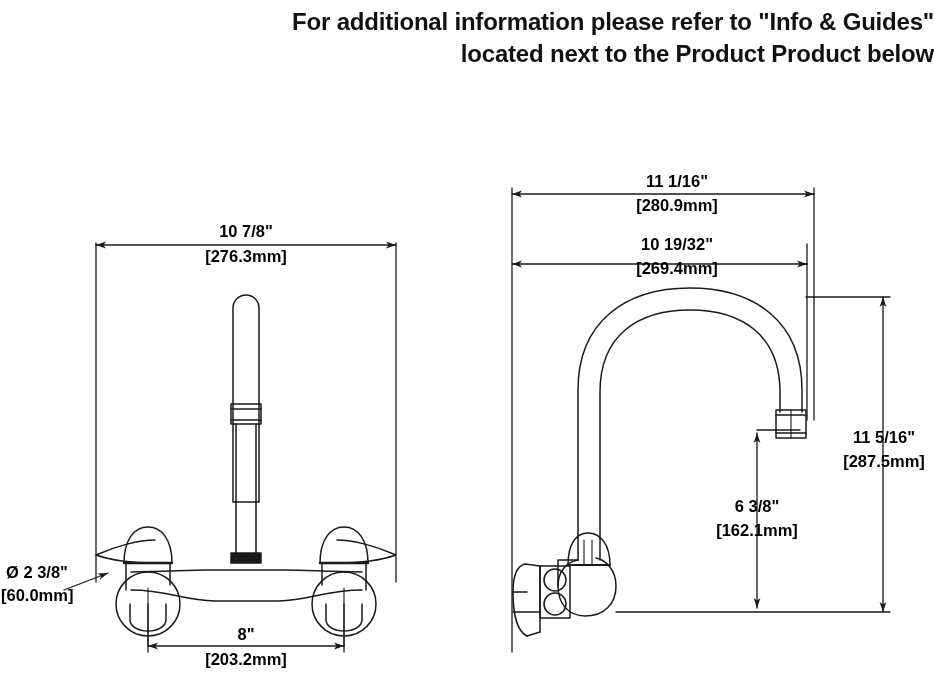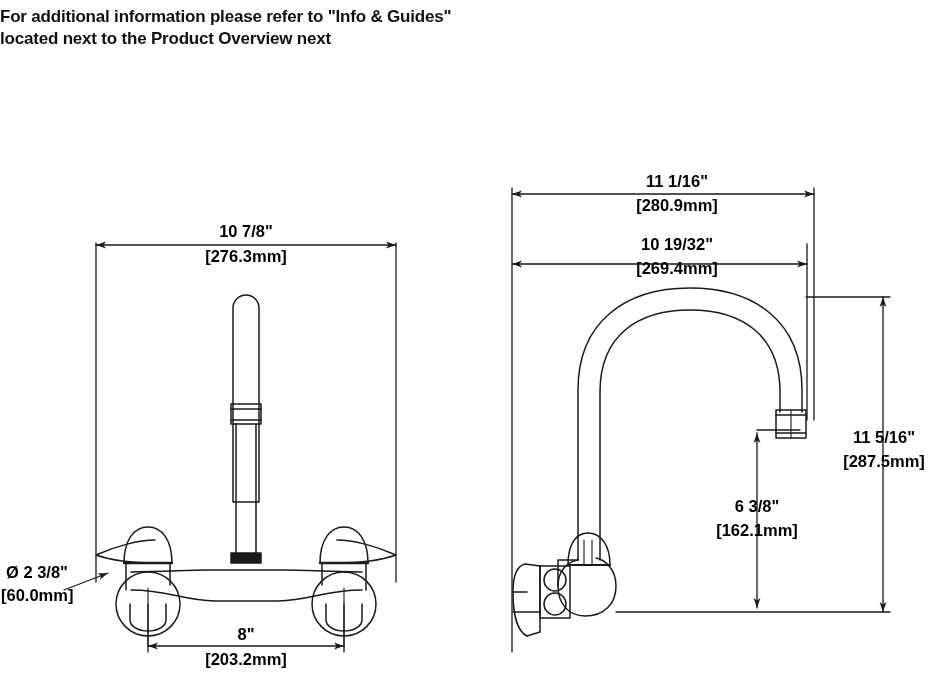--- a/index.html
+++ b/index.html
@@ -16,22 +16,22 @@
     width: 934px;
     height: 676px;
     background: #ffffff;
     overflow: hidden;
   }
   #header-text {
     position: absolute;
     left: 0;
     top: 6px;
     width: 934px;
-    text-align: left;
-    font-size: 17px;
+    text-align: right;
+    font-size: 24px;
     font-weight: bold;
     line-height: 1.32;
     letter-spacing: -0.2px;
     color: #111111;
   }
   #header-text .line {
     display: block;
     white-space: nowrap;
   }
   #drawing-svg {
@@ -46,21 +46,21 @@
     fill: #000000;
   }
 </style>
 </head>
 <body>
 
 <div id="page">
 
   <div id="header-text">
     <span class="line">For additional information please refer to "Info &amp; Guides"</span>
-    <span class="line">located next to the Product Overview next</span>
+    <span class="line">located next to the Product Product below</span>
   </div>
 
   <svg id="drawing-svg" width="934" height="676" viewBox="0 0 934 676">
 
     <defs>
       <marker id="arrowR" markerWidth="11" markerHeight="8" refX="10" refY="4" orient="auto" markerUnits="userSpaceOnUse">
         <path d="M0,0.6 L10,4 L0,7.4 L2.6,4 Z" fill="#1a1a1a"></path>
       </marker>
       <marker id="arrowL" markerWidth="11" markerHeight="8" refX="1" refY="4" orient="auto" markerUnits="userSpaceOnUse">
         <path d="M11,0.6 L1,4 L11,7.4 L8.4,4 Z" fill="#1a1a1a"></path>

